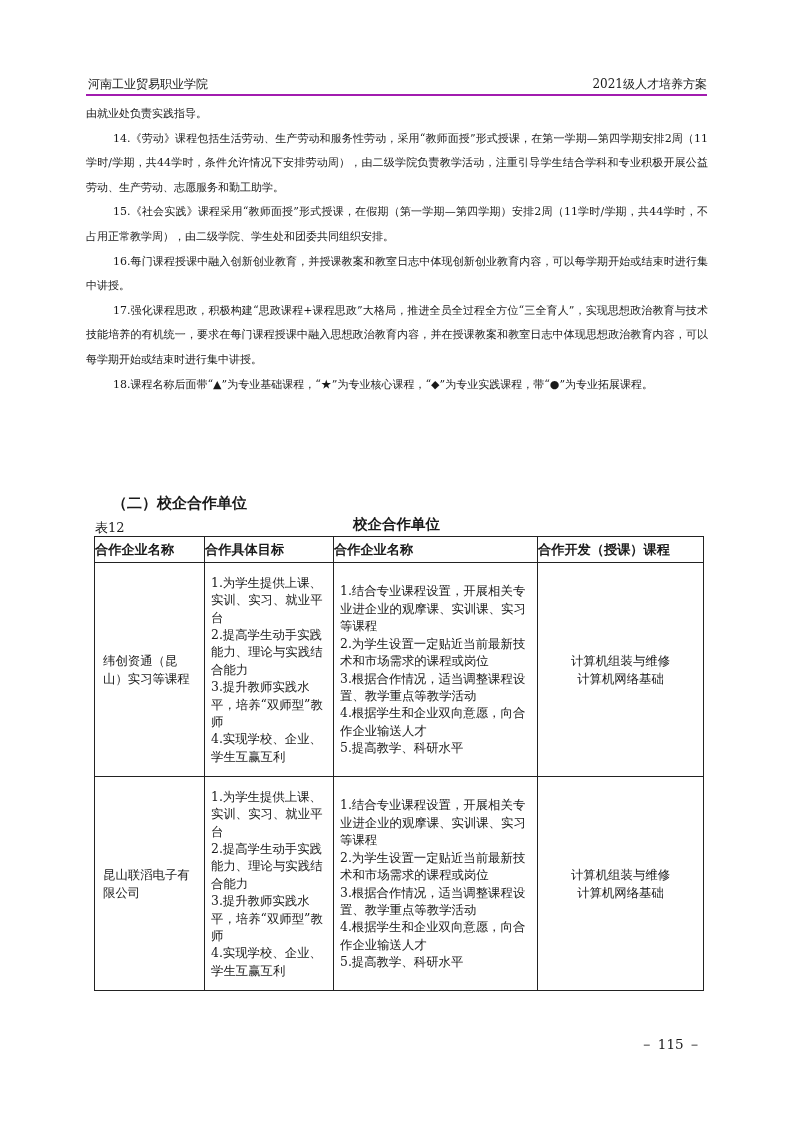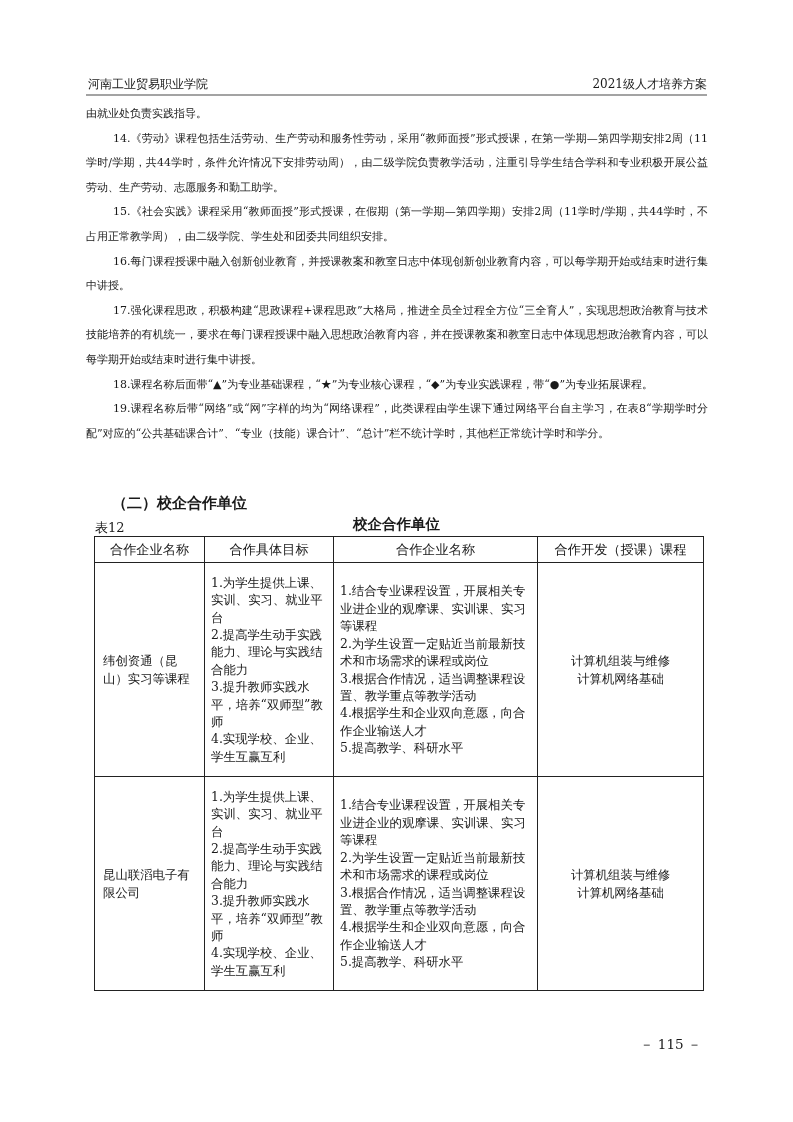--- a/index.html
+++ b/index.html
@@ -1,35 +1,35 @@
 <!DOCTYPE html>
 <html><head>
 <meta charset="utf-8">
 <style>
   html, body { margin: 0; padding: 0; background: #ffffff; }
   body { width: 793px; height: 1122px; position: relative; overflow: hidden;
          font-family: "DejaVu Serif", "Liberation Serif", serif; color: #1a1a1a; }
   .header { position: absolute; left: 86px; top: 76px; width: 621px; height: 18px;
-            font-size: 12px; border-bottom: 2px solid #a3a3a3; text-align: center; }
+            font-size: 12px; border-bottom: 2px solid #a21caf; text-align: center; }
   .header .left { position: absolute; left: 2px; top: 0; }
   .header .right { position: absolute; right: 0; top: 0; }
   .body-text { position: absolute; left: 86px; top: 102px; width: 622px;
                font-size: 11px; line-height: 24.6px; }
   .body-text p { margin: 0; text-align: justify; }
   .body-text p.indent { text-indent: 27px; }
   .section-title { position: absolute; left: 112px; top: 494px; font-size: 15px;
                    font-weight: bold; font-family: Liberation Mono, monospace; }
   .table-label { position: absolute; left: 95px; top: 519px; font-size: 13px; }
   .table-title { position: absolute; left: 0; width: 793px; top: 515px; text-align: center;
                  font-size: 14.5px; font-weight: bold; font-family: "DejaVu Sans", "Liberation Sans", sans-serif; }
   table.coop { position: absolute; left: 94px; top: 536px; width: 610px; border-collapse: collapse;
                font-size: 12.4px; }
   table.coop th, table.coop td { border: 1.3px solid #222; }
-  table.coop th { height: 25px; font-weight: normal; font-size: 13.2px;
-                  font-family: "DejaVu Sans", "Liberation Sans", sans-serif; text-align: center; padding: 0; }
+  table.coop th { height: 25px; font-weight: bold; font-size: 13.2px;
+                  font-family: "DejaVu Sans", "Liberation Sans", sans-serif; text-align: left; padding: 0; }
   table.coop td { vertical-align: middle; padding: 4px 6px; line-height: 17.4px; }
   table.coop td.company { width: 95px; text-align: left; padding-left: 8px; }
   table.coop td.goals { width: 116px; }
   table.coop td.tasks { width: 191px; }
   table.coop td.courses { text-align: center; }
   .list-line { display: block; }
   table.coop tr.data-row td { height: 205px; }
   .page-num { position: absolute; left: 640px; top: 1036px; font-size: 13.5px; }
 </style>
 </head>
@@ -40,21 +40,20 @@
   <span class="right">2021级人才培养方案</span>
 </div>
 
 <div class="body-text">
   <p>由就业处负责实践指导。</p>
   <p class="indent">14.《劳动》课程包括生活劳动、生产劳动和服务性劳动，采用“教师面授”形式授课，在第一学期—第四学期安排2周（11学时/学期，共44学时，条件允许情况下安排劳动周），由二级学院负责教学活动，注重引导学生结合学科和专业积极开展公益劳动、生产劳动、志愿服务和勤工助学。</p>
   <p class="indent">15.《社会实践》课程采用“教师面授”形式授课，在假期（第一学期—第四学期）安排2周（11学时/学期，共44学时，不占用正常教学周），由二级学院、学生处和团委共同组织安排。</p>
   <p class="indent">16.每门课程授课中融入创新创业教育，并授课教案和教室日志中体现创新创业教育内容，可以每学期开始或结束时进行集中讲授。</p>
   <p class="indent">17.强化课程思政，积极构建“思政课程+课程思政”大格局，推进全员全过程全方位“三全育人”，实现思想政治教育与技术技能培养的有机统一，要求在每门课程授课中融入思想政治教育内容，并在授课教案和教室日志中体现思想政治教育内容，可以每学期开始或结束时进行集中讲授。</p>
   <p class="indent">18.课程名称后面带“▲”为专业基础课程，“★”为专业核心课程，“◆”为专业实践课程，带“●”为专业拓展课程。</p>
-  <p class="indent">19.课程名称后带“网络”或“网”字样的均为“网络课程”，此类课程由学生课下通过网络平台自主学习，在表8“学期学时分配”对应的“公共基础课合计”、“专业（技能）课合计”、“总计”栏不统计学时，其他栏正常统计学时和学分。</p>
 </div>
 
 <div class="section-title">（二）校企合作单位</div>
 <div class="table-label">表12</div>
 <div class="table-title">校企合作单位</div>
 
 <table class="coop">
   <thead>
     <tr>
       <th>合作企业名称</th>

